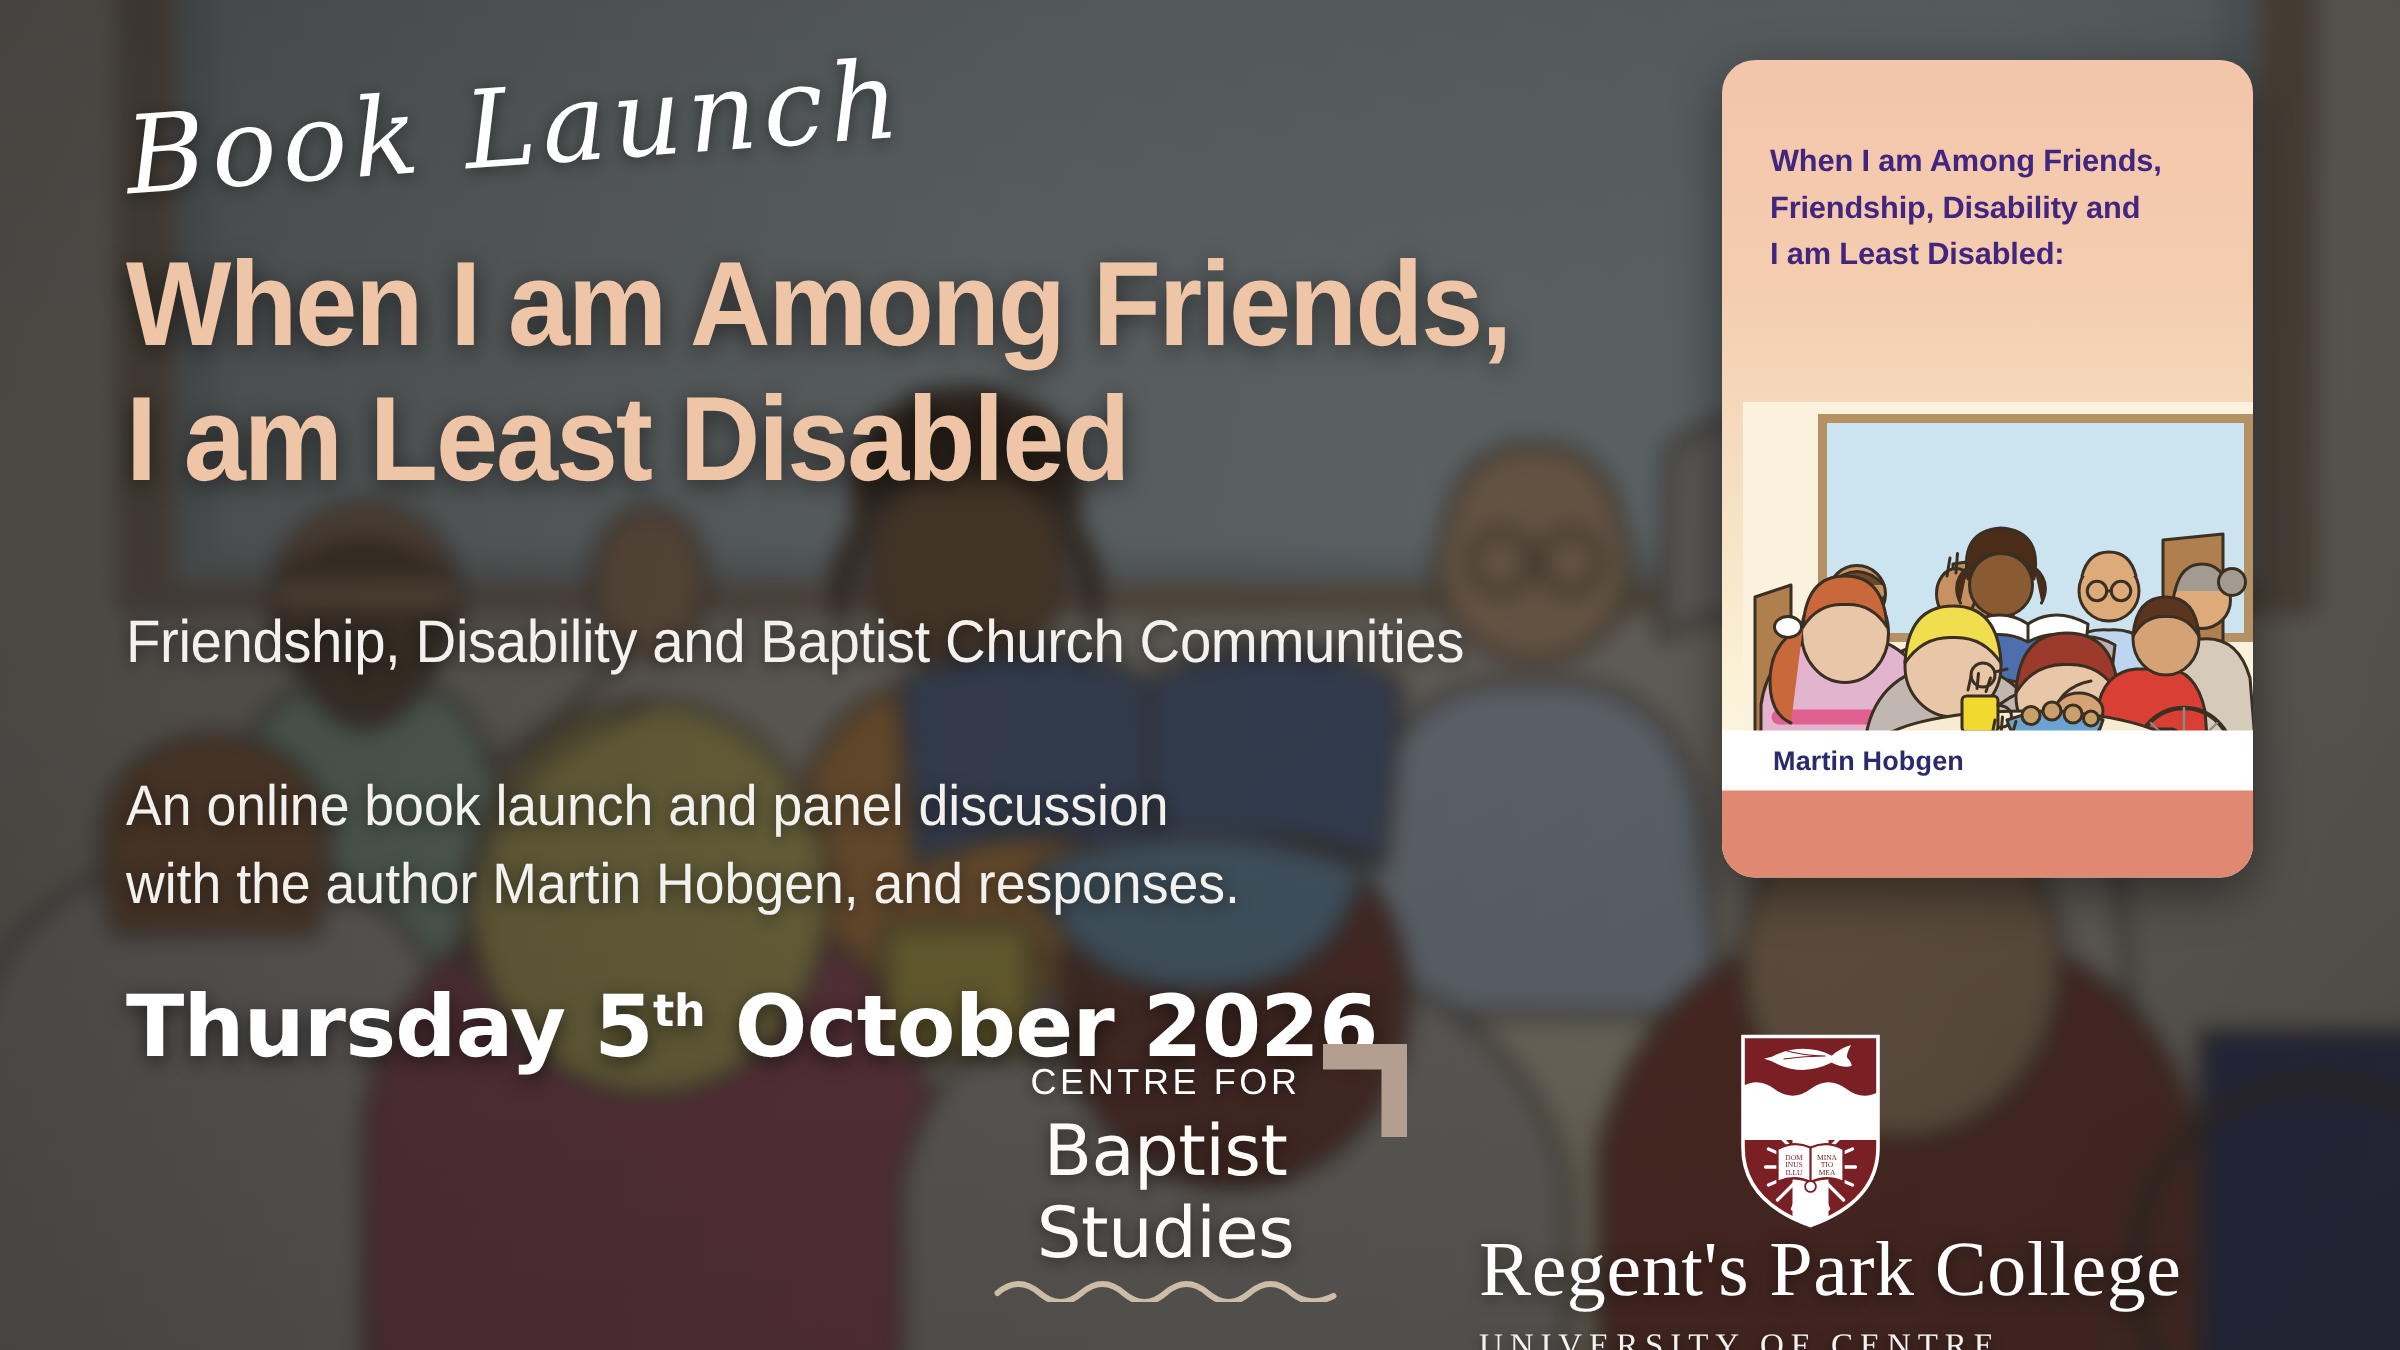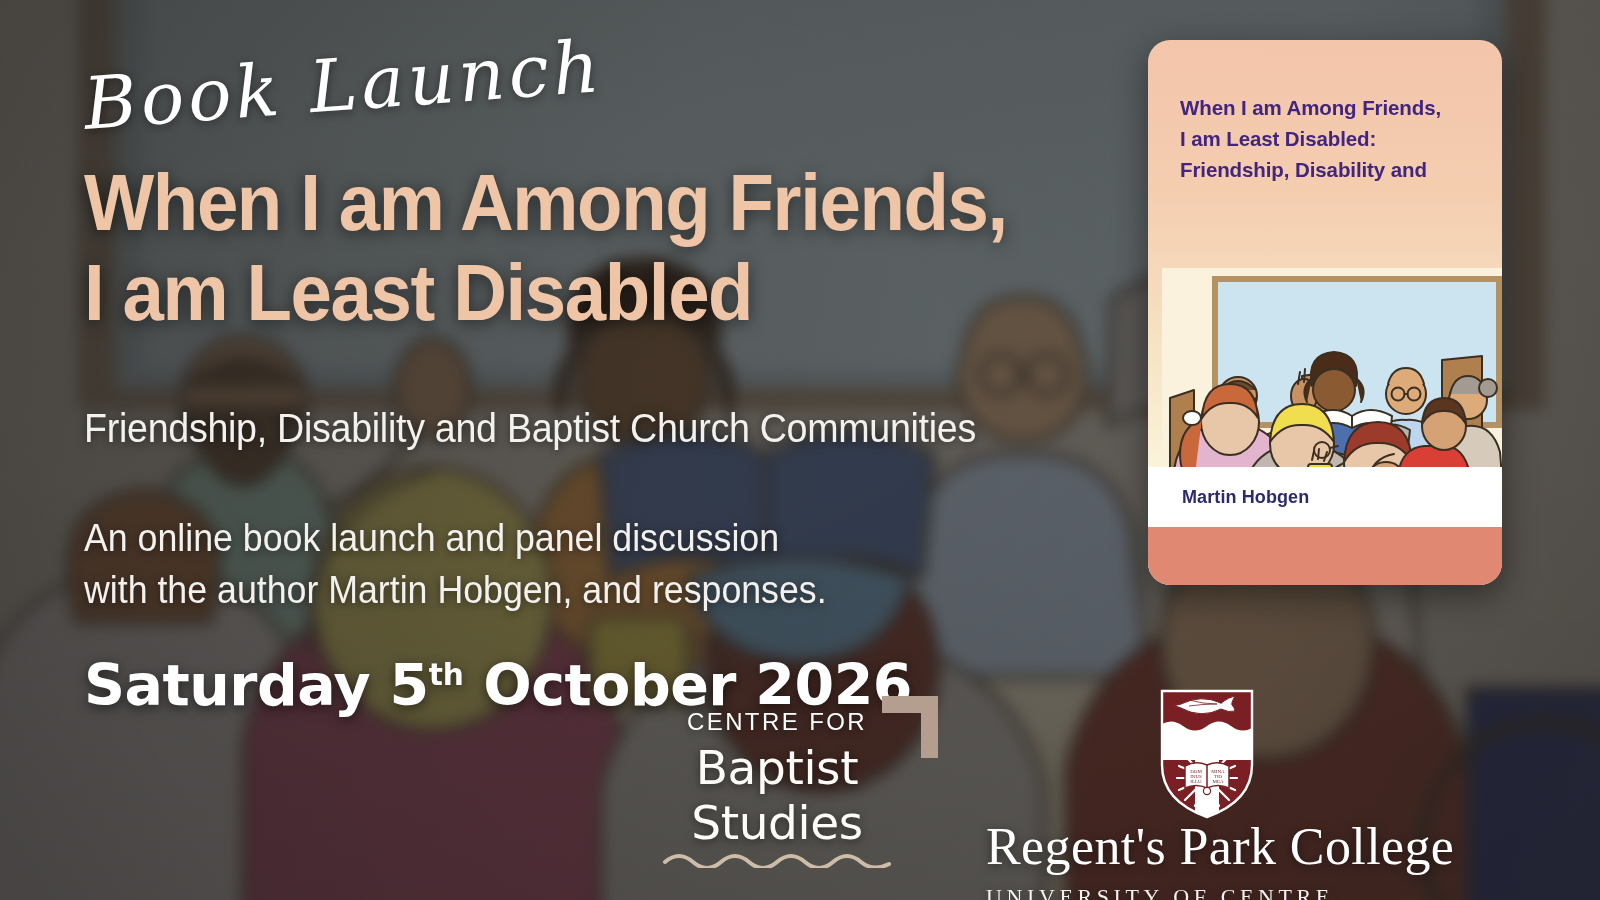--- a/index.html
+++ b/index.html
@@ -135,21 +135,21 @@
 
   #bc-art {
     position:absolute;
     left:14px; top:228px; right:6px;
     height:258px;
   }
 
   #bc-author-band {
     position:absolute;
     left:0; right:0; bottom:58px;
-    height:60px;
+    height:40px;
     background:#ffffff;
     display:flex; align-items:center;
   }
   #bc-author {
     margin-left:34px;
     font-family:"Liberation Sans Narrow","Liberation Sans", sans-serif;
     font-weight:bold;
     font-size:18px;
     color:#2b2a6b;
     letter-spacing:0.1px;
@@ -342,29 +342,29 @@
       <span class="tl">I am Least Disabled</span>
     </h1>
 
     <div id="subtitle">Friendship, Disability and Baptist Church Communities</div>
 
     <div id="description">
       <span class="dl">An online book launch and panel discussion</span>
       <span class="dl">with the author Martin Hobgen, and responses.</span>
     </div>
 
-    <div id="date-line"><span>Saturday 5</span><sup>th</sup><span> October 2026</span></div>
+    <div id="date-line"><span>Thursday 5</span><sup>th</sup><span> October 2026</span></div>
   </div>
 
   <div id="book-cover">
 
     <div id="bc-title">
       <span class="bl">When I am Among Friends,</span>
+      <span class="bl">Friendship, Disability and</span>
       <span class="bl">I am Least Disabled:</span>
-      <span class="bl">Friendship, Disability and</span>
     </div>
 
     <svg id="bc-art" viewBox="0 0 350 258">
 
       <rect x="0" y="0" width="350" height="258" fill="#fbf2dd"></rect>
       <rect x="50" y="8" width="290" height="152" fill="#b59263"></rect>
       <rect x="56" y="14" width="278" height="140" fill="#cbe4f0"></rect>
 
       <g stroke="#3b2f22" stroke-width="2" stroke-linejoin="round" stroke-linecap="round">
 

